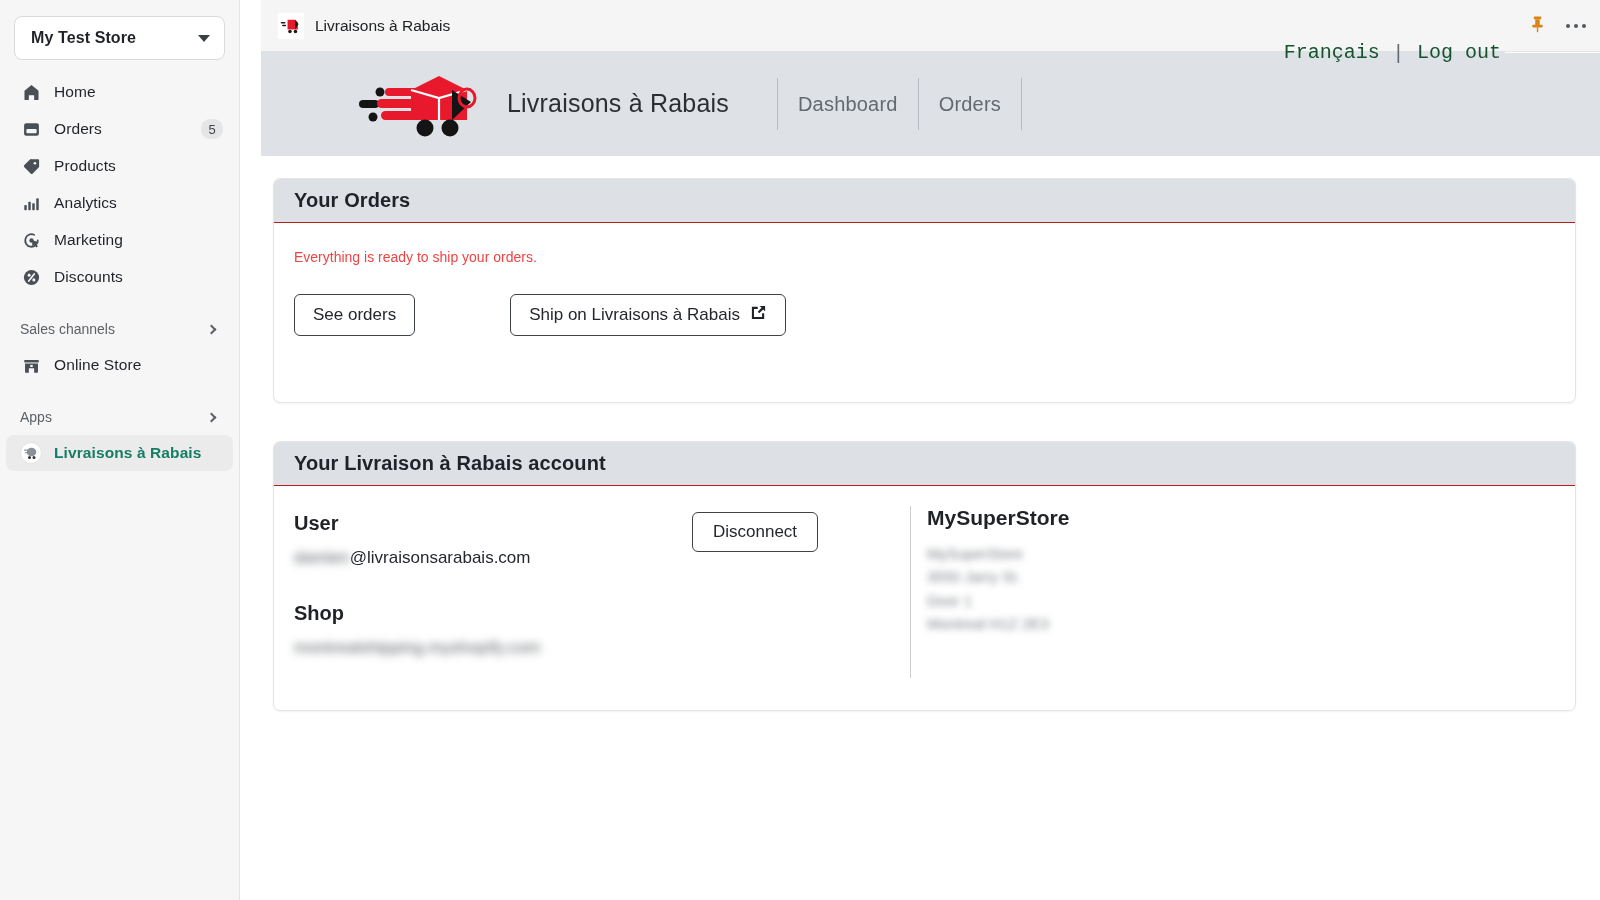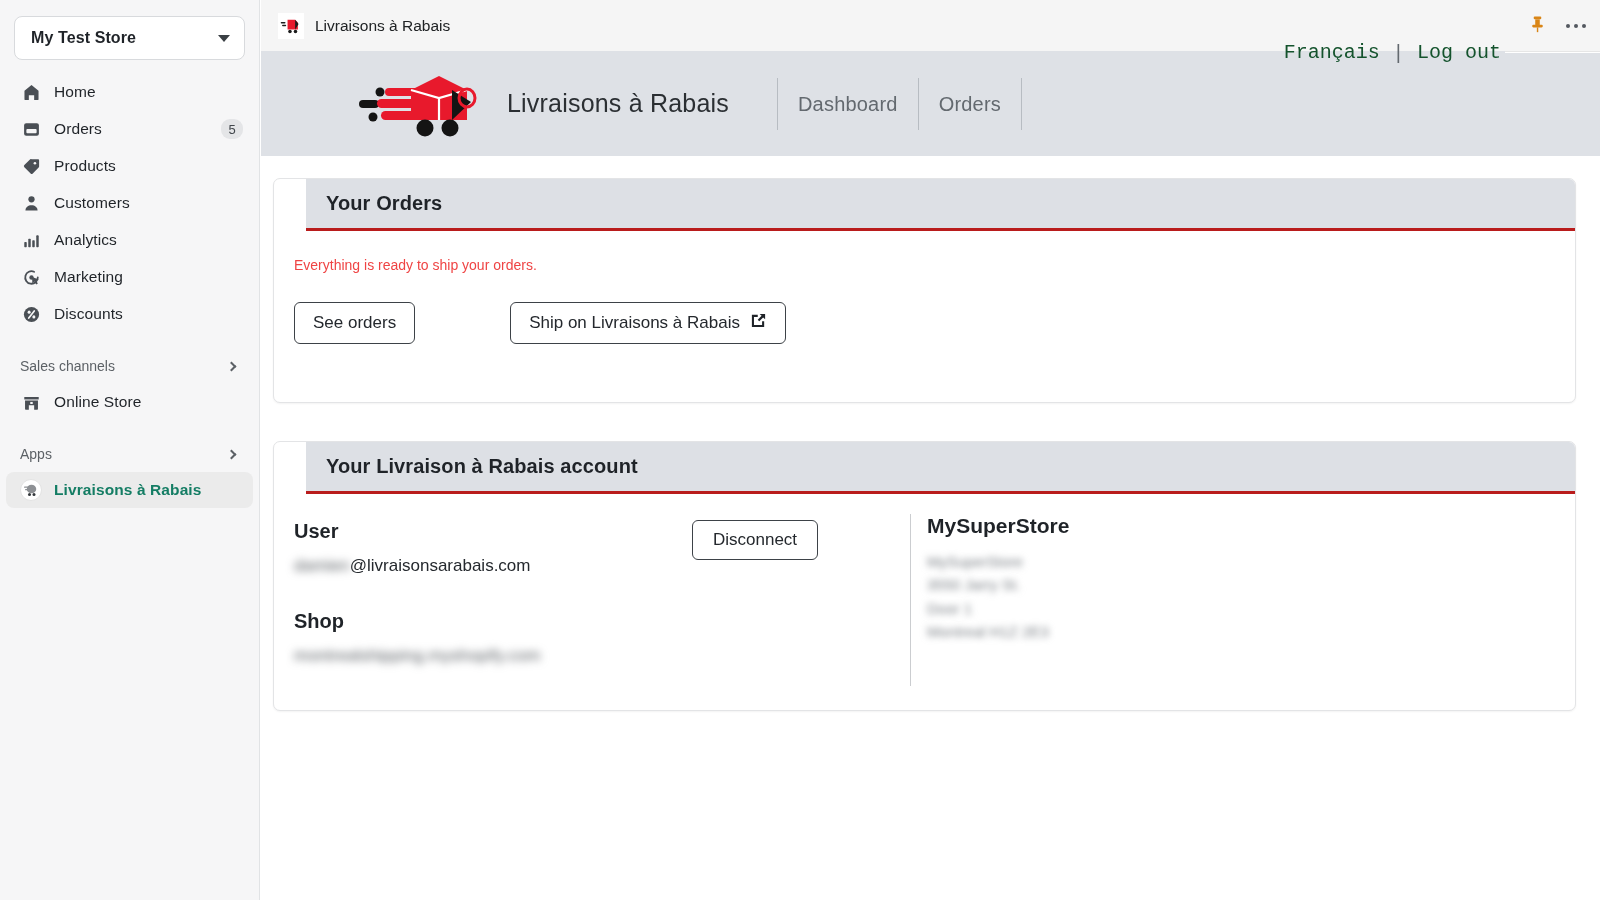--- a/index.html
+++ b/index.html
@@ -7,21 +7,21 @@
     width: 1600px; height: 900px;
     background: #ffffff;
     font-family: "Liberation Sans", sans-serif;
     overflow: hidden;
   }
   body { position: relative; }
 
   
   #sidebar {
     position: absolute; left: 0; top: 0;
-    width: 260px; height: 900px;
+    width: 240px; height: 900px;
     background: #f6f6f7;
     border-right: 1px solid #e1e3e5;
   }
   #store-switcher {
     margin: 16px 14px 0 14px;
     height: 44px;
     background: #ffffff;
     border: 1px solid #d8dadd;
     border-radius: 8px;
     display: flex; align-items: center;
@@ -162,25 +162,24 @@
   .card {
     position: absolute;
     background: #ffffff;
     border: 1px solid #e3e4e6;
     border-radius: 7px;
     box-shadow: 0 1px 2px rgba(0,0,0,.05);
     overflow: hidden;
   }
   .card-header {
     background: #dde0e5;
-    height: 52px;
+    height: 44px;
     display: flex; align-items: center;
     padding: 0 20px;
-    border-bottom: 3px solid #b91c1c;
-    margin-left: 32px;
+    border-bottom: 1px solid #b91c1c;
   }
   .card-header h2 {
     font-size: 20px; font-weight: bold; color: #1f2328;
     letter-spacing: .1px;
   }
   .card-body { padding: 24px 20px 22px 20px; }
   .body-line {
     font-size: 14px; color: #ef4444; line-height: 1.5;
   }
   .body-line.second { margin-top: 32px; }
@@ -266,29 +265,20 @@
     <div class="nav-item">
       <span class="ico">
         <svg width="19" height="19" viewBox="0 0 20 20">
           <path fill="#4a4f55" d="M10.4 2.4H17a1 1 0 0 1 1 1v6.6a1.6 1.6 0 0 1-.47 1.13l-6.2 6.2a1.6 1.6 0 0 1-2.26 0l-6.6-6.6a1.6 1.6 0 0 1 0-2.26l6.2-6.2A1.6 1.6 0 0 1 10.4 2.4z"></path>
           <circle cx="13.6" cy="6.5" r="1.35" fill="#f6f6f7"></circle>
         </svg>
       </span>
       <span class="label">Products</span>
     </div>
 
-    <div class="nav-item">
-      <span class="ico">
-        <svg width="19" height="19" viewBox="0 0 20 20">
-          <circle cx="10" cy="5.6" r="3.3" fill="#4a4f55"></circle>
-          <path fill="#4a4f55" d="M3.6 17.4c0-3.5 2.9-5.6 6.4-5.6s6.4 2.1 6.4 5.6z"></path>
-        </svg>
-      </span>
-      <span class="label">Customers</span>
-    </div>
 
     <div class="nav-item">
       <span class="ico">
         <svg width="19" height="19" viewBox="0 0 20 20">
           <rect x="2.4" y="11.5" width="2.6" height="5.6" rx=".8" fill="#4a4f55"></rect>
           <rect x="6.6" y="8.2" width="2.6" height="8.9" rx=".8" fill="#4a4f55"></rect>
           <rect x="10.8" y="9.8" width="2.6" height="7.3" rx=".8" fill="#4a4f55"></rect>
           <rect x="15" y="4.6" width="2.6" height="12.5" rx=".8" fill="#4a4f55"></rect>
         </svg>
       </span>

